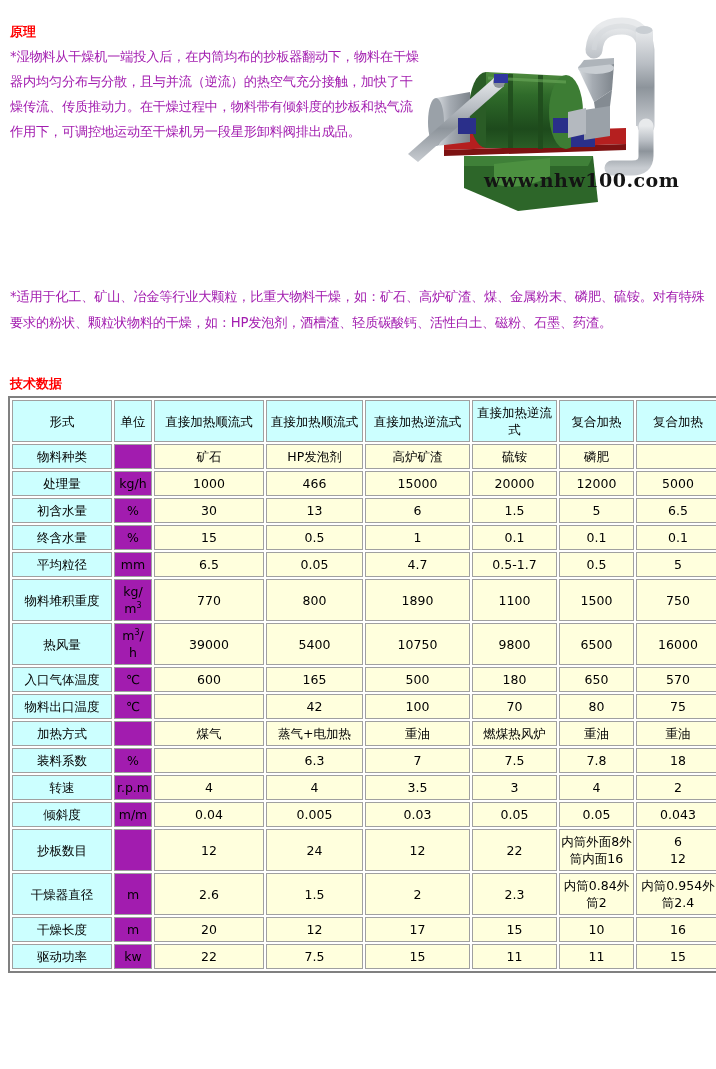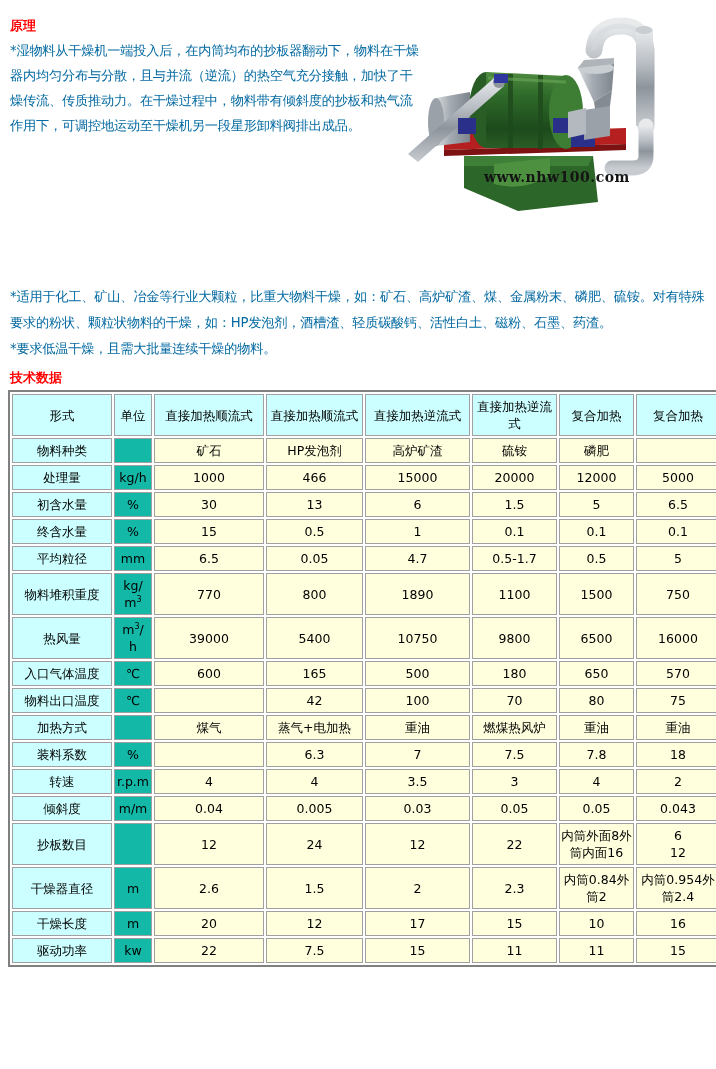--- a/index.html
+++ b/index.html
@@ -16,27 +16,27 @@
     color: #000000;
   }
   .page { position: relative; width: 716px; height: 1069px; }
 
   
   .sec-heading {
     color: #ff0000;
     font-weight: bold;
     font-size: 13px;
     line-height: 16px;
-    margin: 6px 0 4px 10px;
+    margin: 12px 0 4px 10px;
   }
   .sec-body {
     font-size: 13.2px;
     line-height: 25px;
     margin: 0 0 0 10px;
-    color: #0369a1;
+    color: #a21caf;
     letter-spacing: -0.2px;
   }
   .sec-body p { margin: 0; }
 
   
   #principle { position: absolute; left: 0; top: 12px; width: 420px; }
   #scope     { position: absolute; left: 0; top: 243px; width: 706px; }
   #tech      { position: absolute; left: 0; top: 364px; width: 712px; }
 
   #scope .sec-body { line-height: 26px; margin-top: 41px; }
@@ -48,21 +48,21 @@
     top: 6px;
     width: 314px;
     height: 215px;
   }
   #product-image svg { display: block; }
   .watermark {
     position: absolute;
     left: 86px;
     top: 163px;
     font-family: "DejaVu Serif", "Liberation Serif", serif;
-    font-size: 14px;
+    font-size: 19px;
     font-weight: bold;
     color: #141414;
     letter-spacing: 0.5px;
     white-space: nowrap;
   }
 
   
   table.spec {
     border-collapse: separate;
     border-spacing: 2px;
@@ -77,21 +77,21 @@
     font-size: 12.5px;
     text-align: center;
     vertical-align: middle;
     padding: 3px 1px;
     line-height: 17px;
     color: #000000;
     word-break: break-all;
   }
   td.hdr   { background: #ccffff; font-size: 13px; line-height: 19px; }
   td.rowlab{ background: #ccffff; font-size: 13px; margin-left: 43px; }
-  td.unit  { background: #14b8a6; font-size: 12.5px; }
+  td.unit  { background: #a21caf; font-size: 12.5px; }
   td.val   { background: #ffffdd; }
   td.small { font-size: 10px; line-height: 17px; }
 
   
   col.c-form { width: 100px; }
   col.c-unit { width: 38px; }
   col.c-d1   { width: 110px; }
   col.c-d2   { width: 97px; }
   col.c-d3   { width: 105px; }
   col.c-d4   { width: 85px; }
@@ -178,21 +178,20 @@
   <div id="principle">
     <div class="sec-heading">原理</div>
     <div class="sec-body">
       <p>*湿物料从干燥机一端投入后，在内筒均布的抄板器翻动下，物料在干燥器内均匀分布与分散，且与并流（逆流）的热空气充分接触，加快了干燥传流、传质推动力。在干燥过程中，物料带有倾斜度的抄板和热气流作用下，可调控地运动至干燥机另一段星形卸料阀排出成品。</p>
     </div>
   </div>
 
   <div id="scope">
     <div class="sec-body">
       <p>*适用于化工、矿山、冶金等行业大颗粒，比重大物料干燥，如：矿石、高炉矿渣、煤、金属粉末、磷肥、硫铵。对有特殊要求的粉状、颗粒状物料的干燥，如：HP发泡剂，酒槽渣、轻质碳酸钙、活性白土、磁粉、石墨、药渣。</p>
-      <p>*要求低温干燥，且需大批量连续干燥的物料。</p>
     </div>
   </div>
 
   <div id="tech">
     <div class="sec-heading">技术数据</div>
     <table class="spec">
       <colgroup>
         <col class="c-form">
           <col class="c-unit">
           <col class="c-d1">

